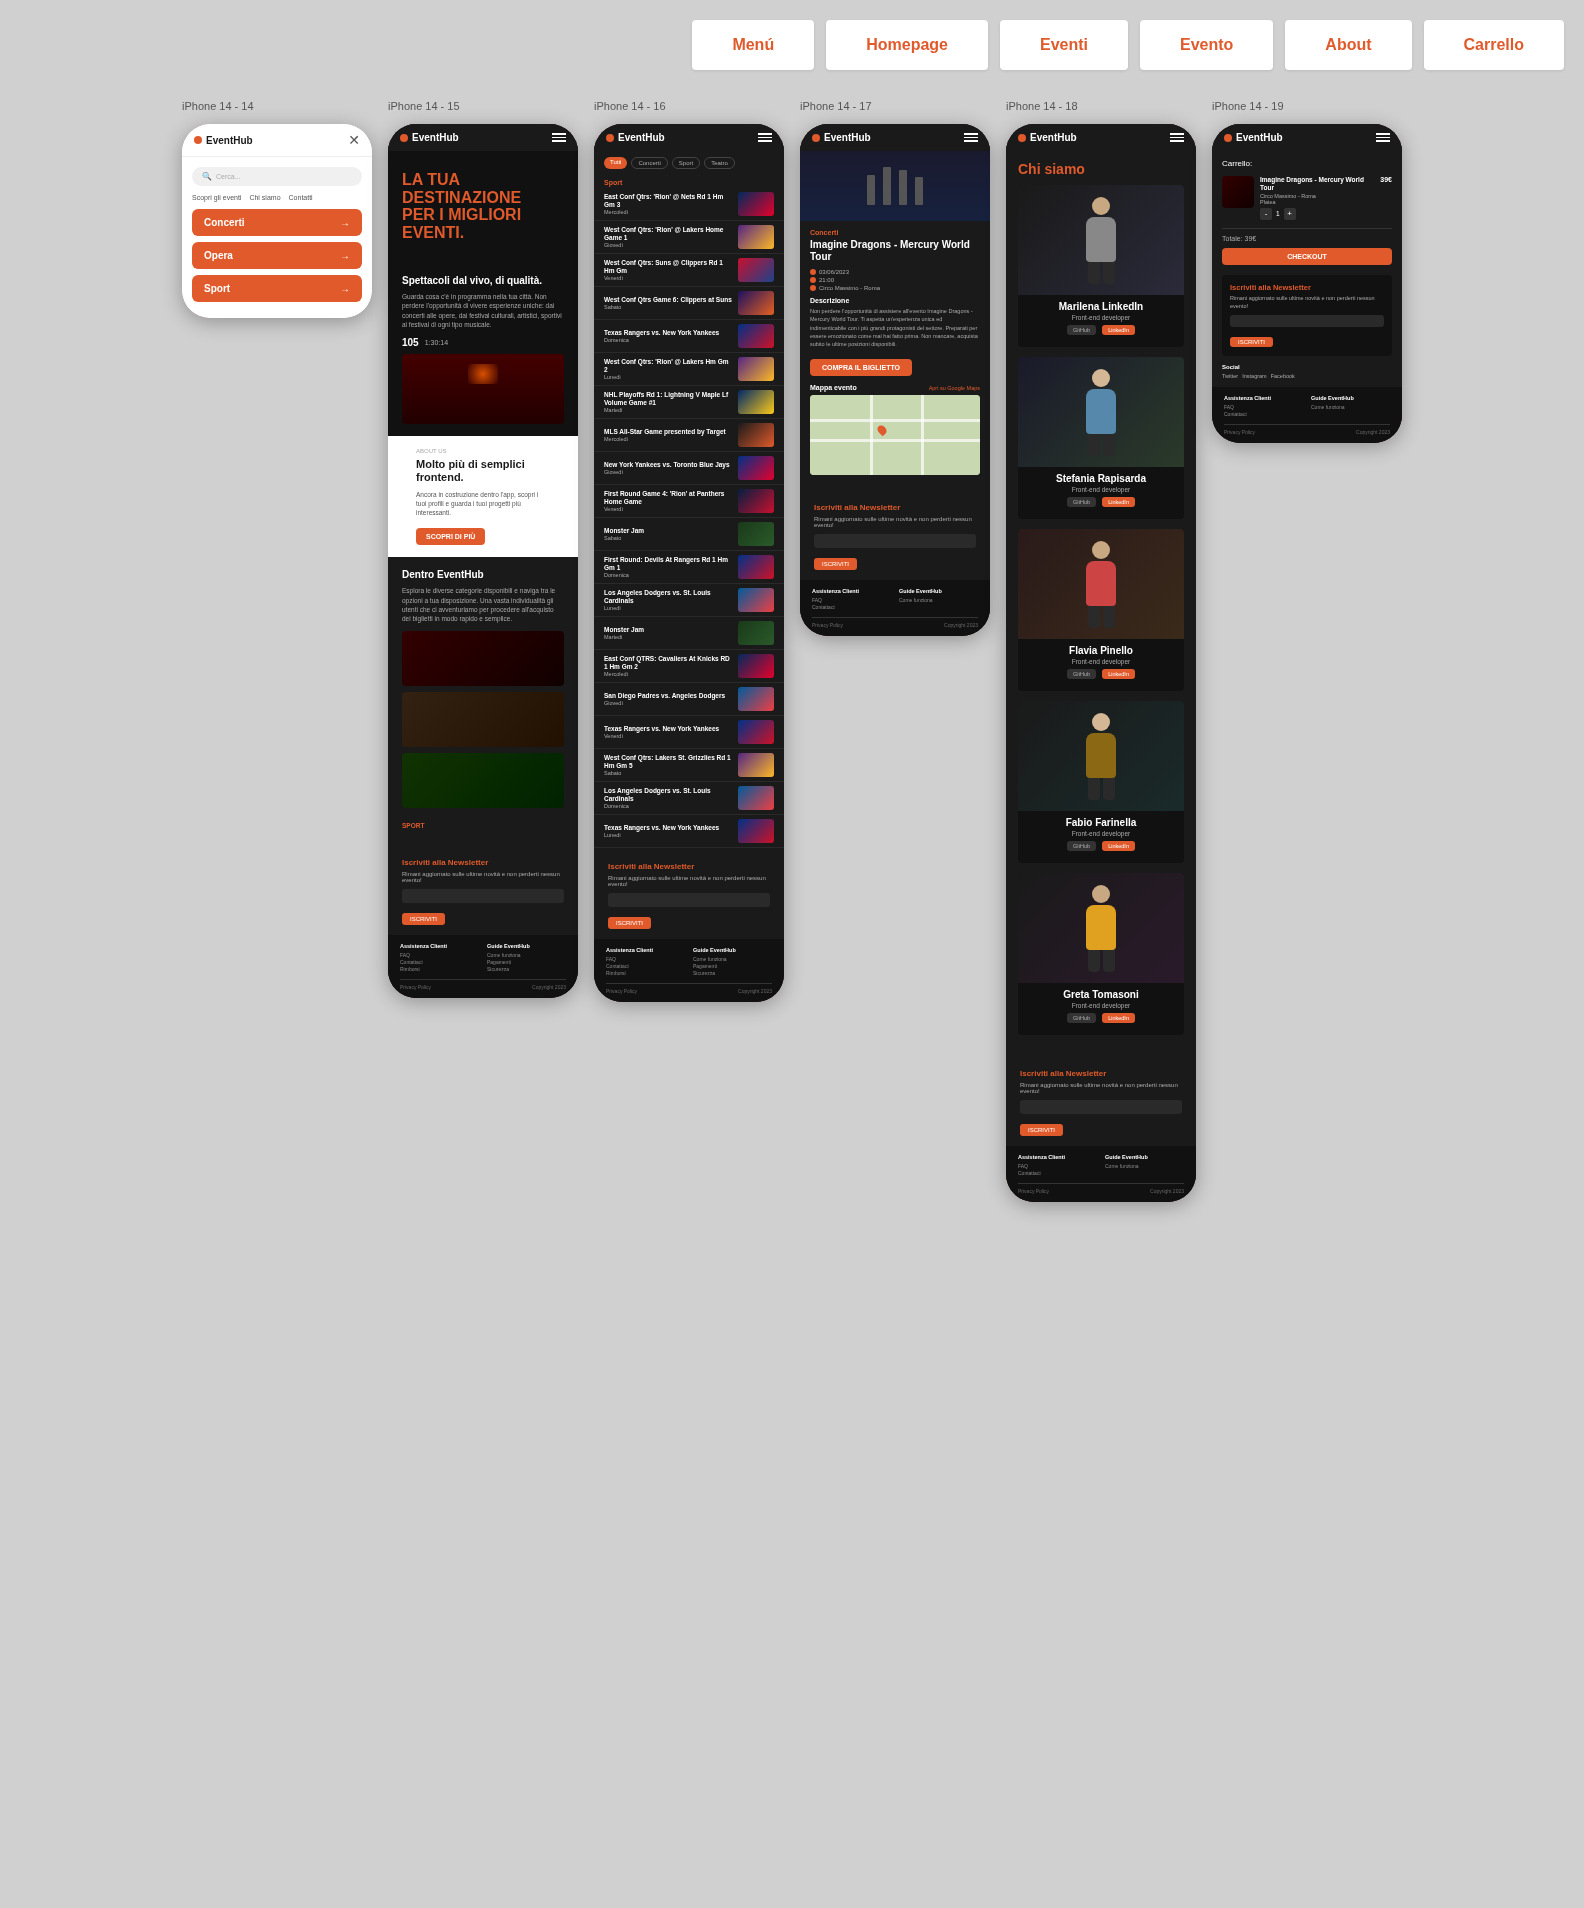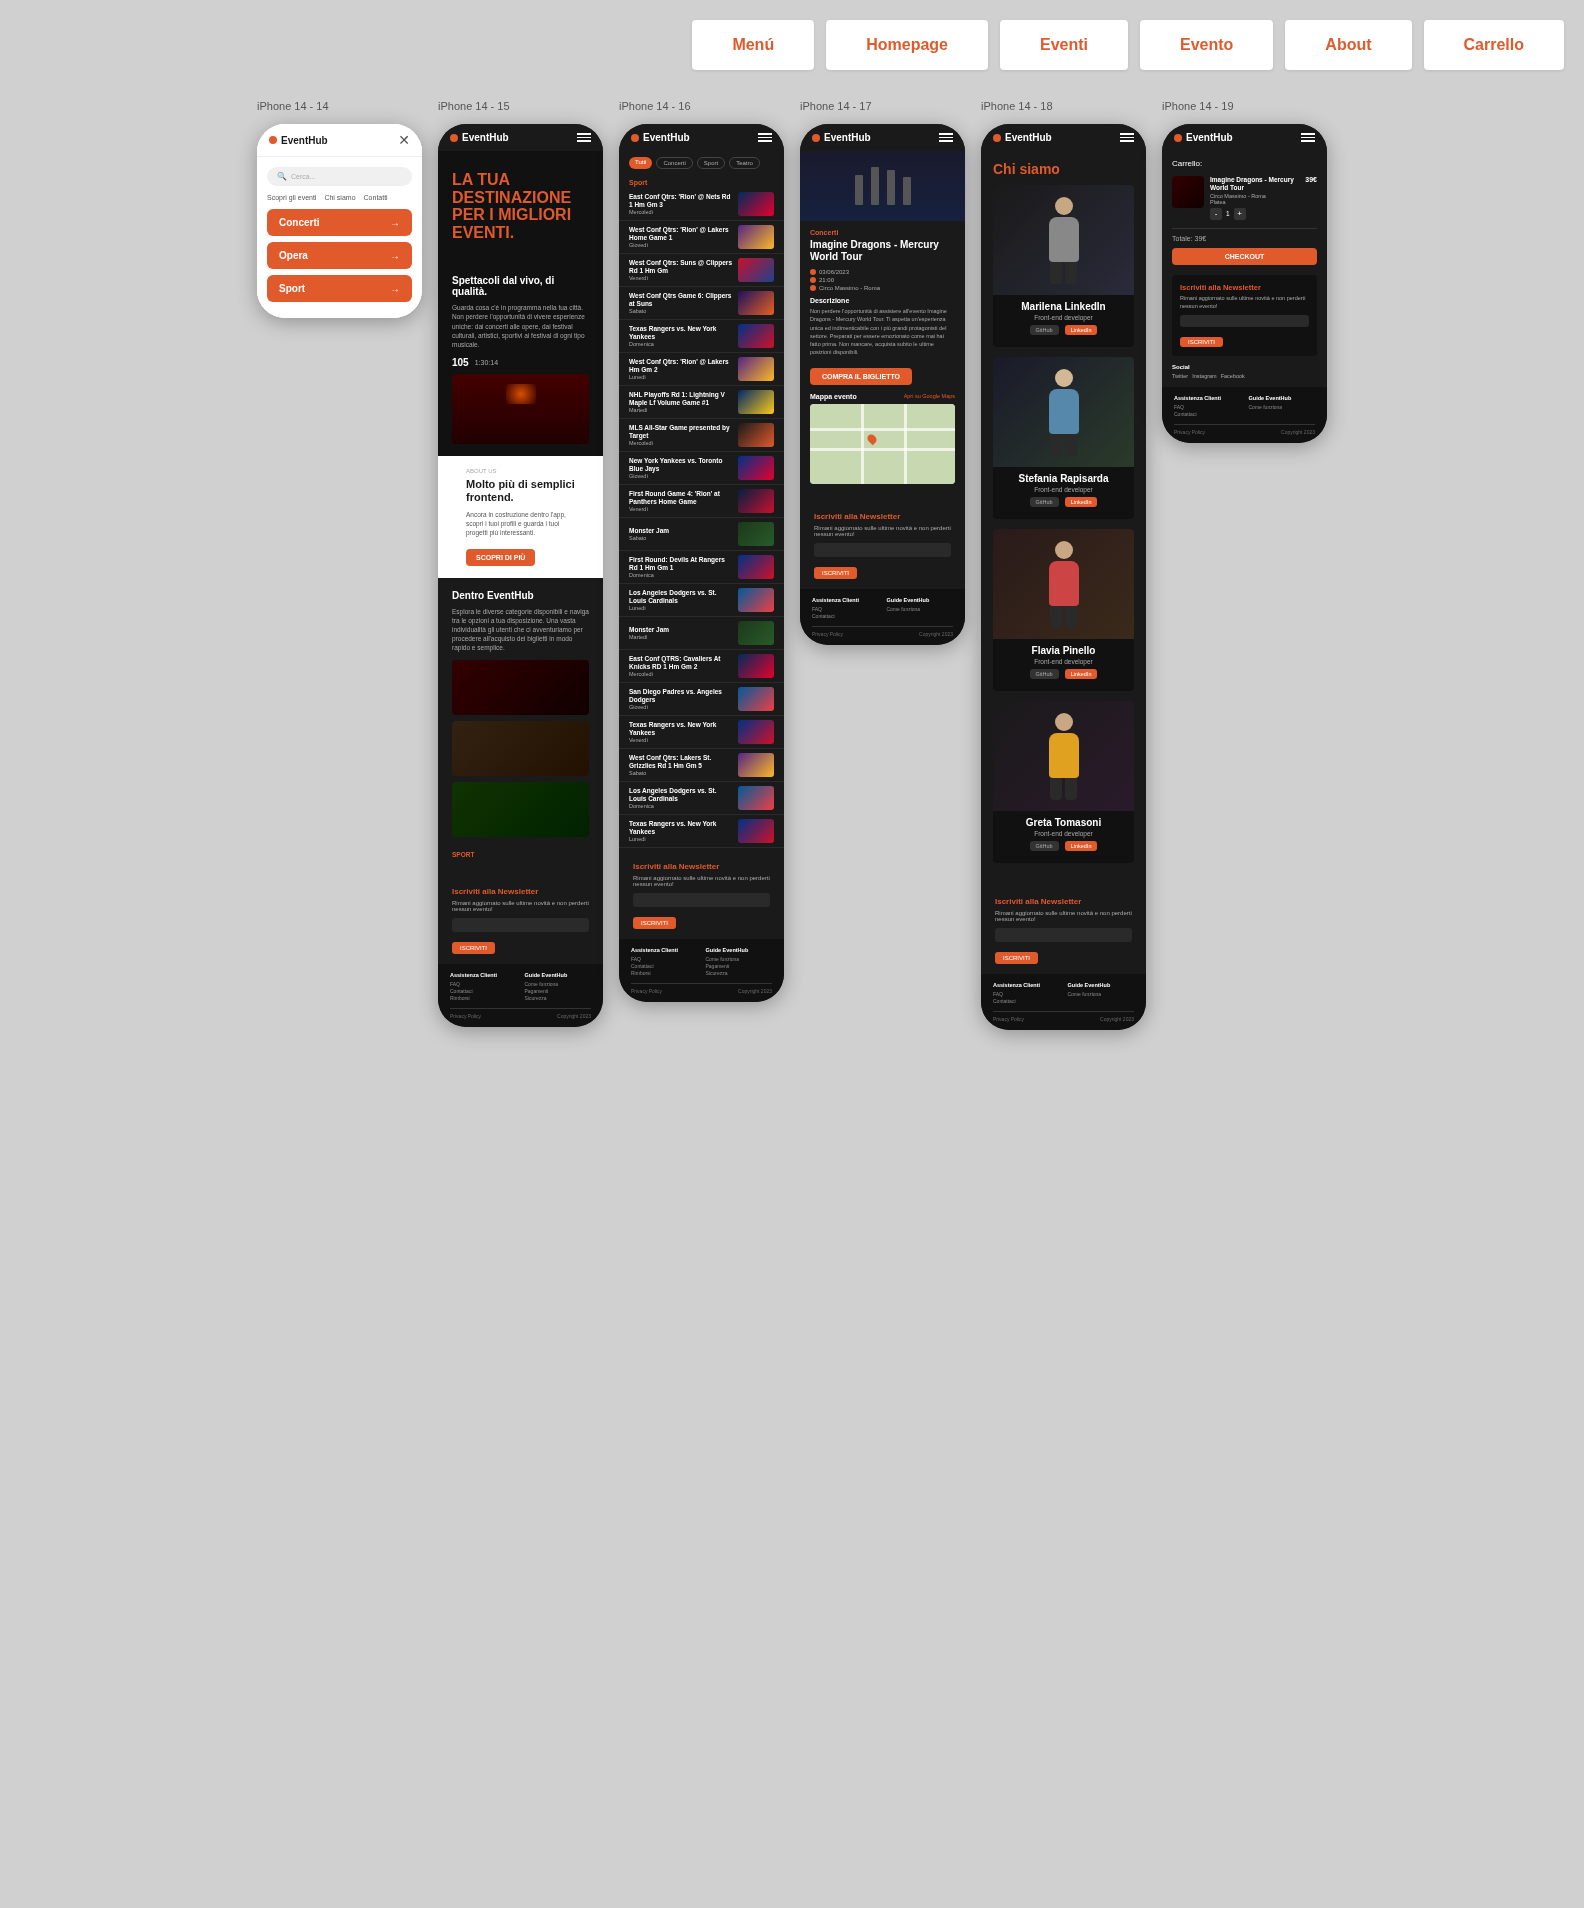--- a/index.html
+++ b/index.html
@@ -48,24 +48,24 @@
 
     .phone-label {
       font-size: 11px;
       color: #555;
       text-align: center;
       margin-bottom: 4px;
     }
 
     
     .phone-frame {
-      width: 165px;
+      width: 190px;
       border-radius: 28px;
       overflow: hidden;
-      background: #fef9c3;
+      background: #7f1d1d;
       box-shadow: 0 4px 20px rgba(0,0,0,0.3);
       position: relative;
     }
 
     .phone-screen {
       width: 100%;
       background: #1a1a1a;
       overflow: hidden;
     }
 
@@ -1252,20 +1252,40 @@
             <div class="team-member-info">
               <div class="team-member-name">Flavia Pinello</div>
               <div class="team-member-role">Front-end developer</div>
               <div class="team-member-links">
                 <div class="team-link">GitHub</div>
                 <div class="team-link team-link-orange">LinkedIn</div>
               </div>
             </div>
           </div>
 
+          <div class="team-member">
+            <div class="team-member-img member-bg-4">
+              <div class="person-figure">
+                <div class="person-head skin-2"></div>
+                <div class="person-body cloth-brown"></div>
+                <div class="person-legs">
+                  <div class="person-leg cloth-dark"></div>
+                  <div class="person-leg cloth-dark"></div>
+                </div>
+              </div>
+            </div>
+            <div class="team-member-info">
+              <div class="team-member-name">Fabio Farinella</div>
+              <div class="team-member-role">Front-end developer</div>
+              <div class="team-member-links">
+                <div class="team-link">GitHub</div>
+                <div class="team-link team-link-orange">LinkedIn</div>
+              </div>
+            </div>
+          </div>
 
           <div class="team-member">
             <div class="team-member-img member-bg-5">
               <div class="person-figure">
                 <div class="person-head skin-1"></div>
                 <div class="person-body cloth-yellow"></div>
                 <div class="person-legs">
                   <div class="person-leg cloth-dark"></div>
                   <div class="person-leg cloth-dark"></div>
                 </div>

